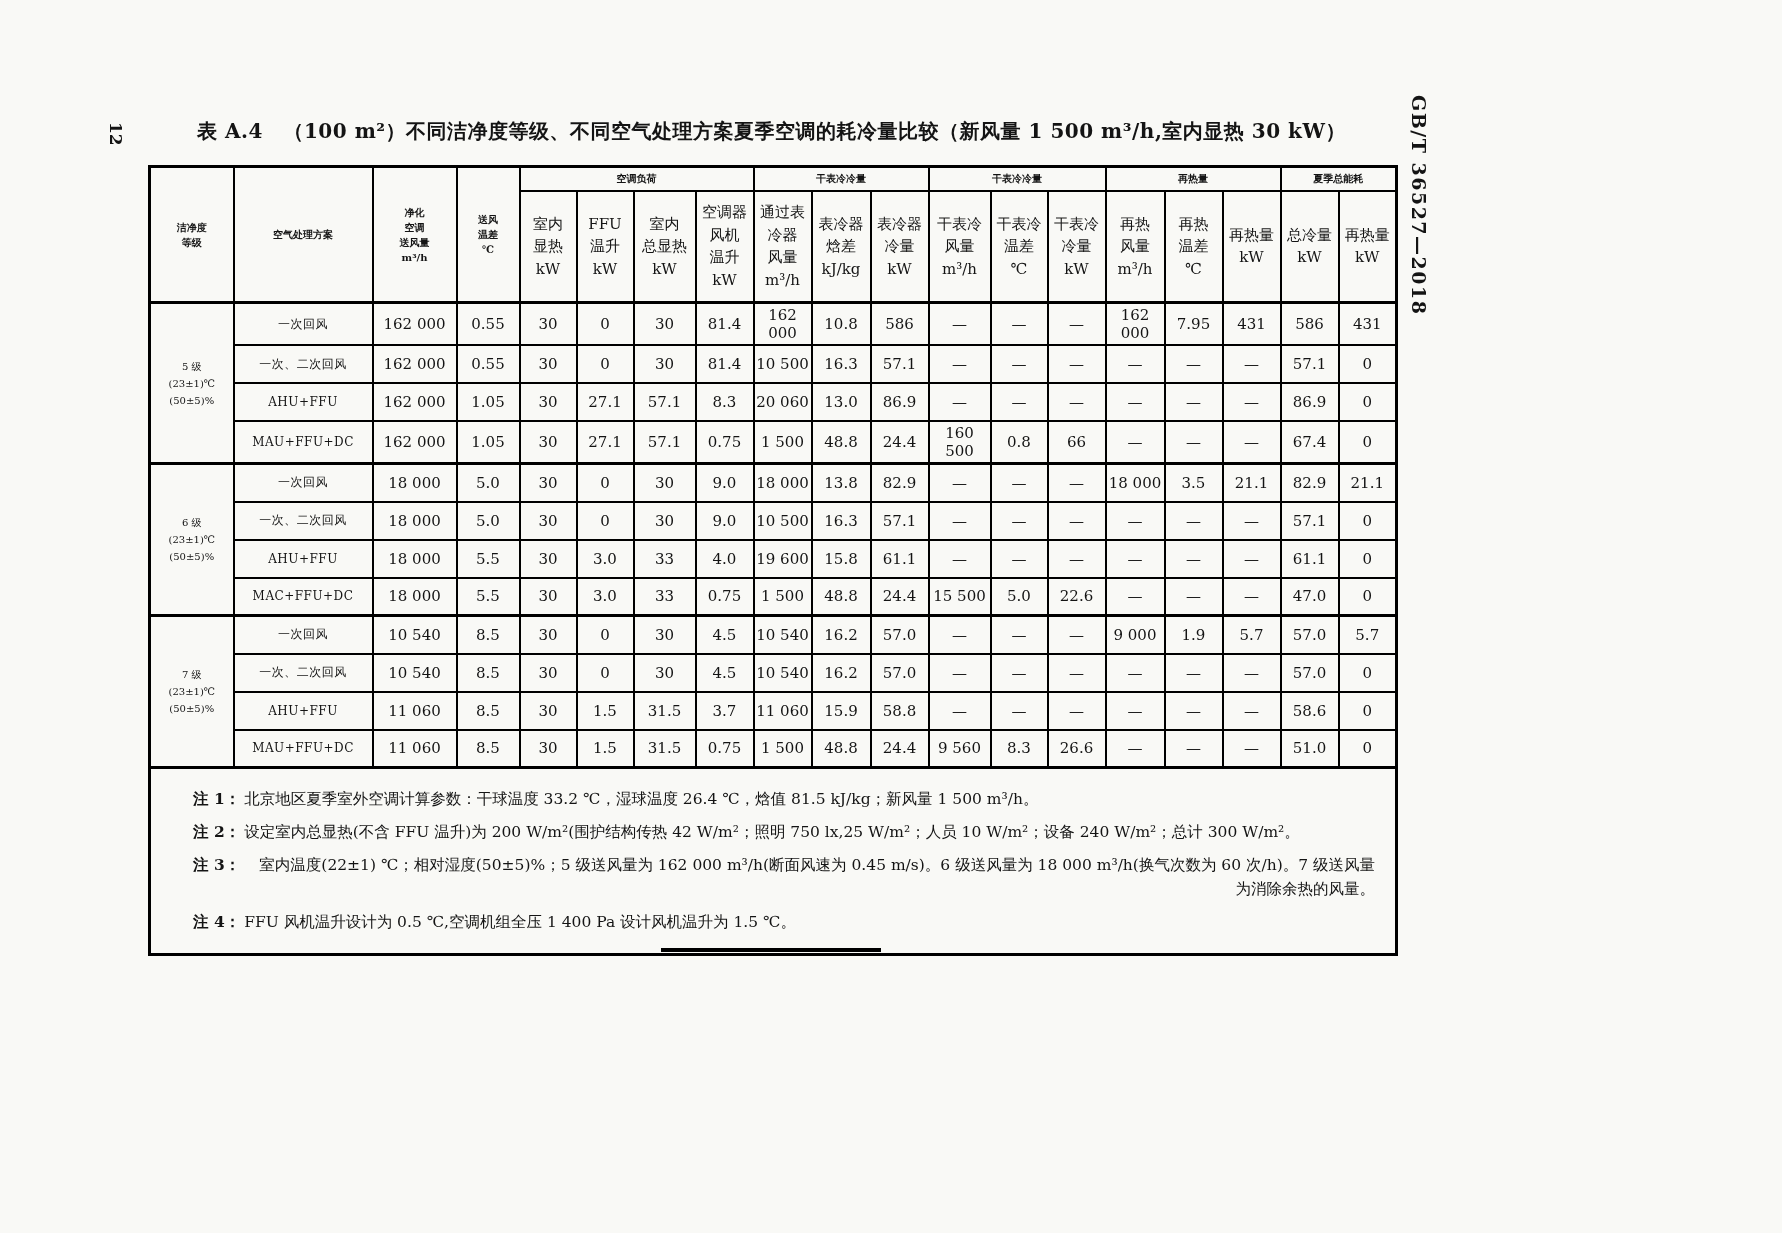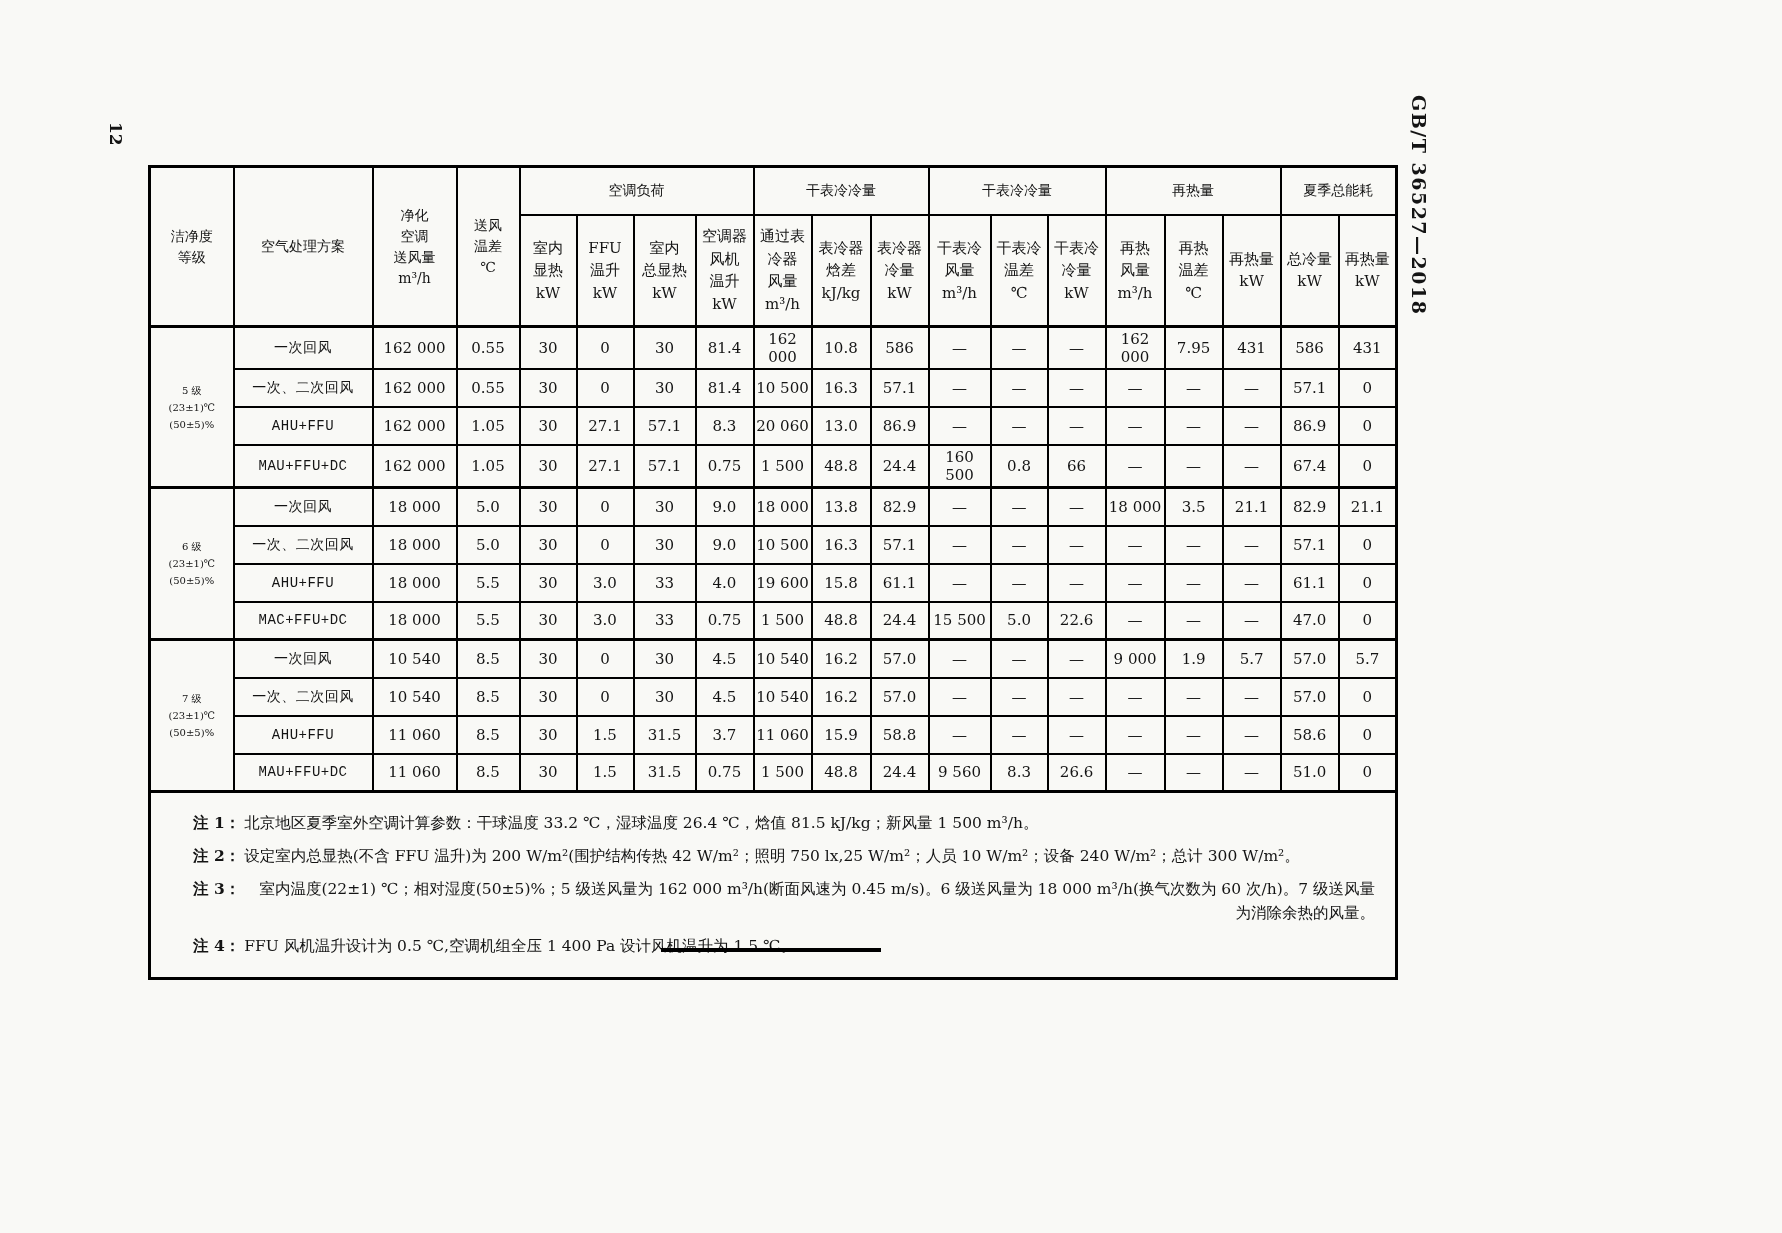--- a/index.html
+++ b/index.html
@@ -54,28 +54,28 @@
   }
   table.main th, table.main td {
     border: 2px solid #000;
     text-align: center;
     vertical-align: middle;
     padding: 2px 1px;
     font-weight: normal;
     overflow: hidden;
   }
   .pre { white-space: pre-line; line-height: 1.5; }
-  thead tr.grp-row th { height: 48px; font-size: 14px; }
+  thead tr.grp-row th { height: 24px; font-size: 10px; font-weight: bold; }
   thead tr.leaf-row th { height: 112px; }
   thead th { border-bottom-width: 3px; }
   thead tr.grp-row th.grp { border-bottom-width: 2px; }
   tbody td { height: 38px; }
   tbody tr.group-start td { border-top: 3px solid #000; }
   td.class-cell { white-space: pre-line; line-height: 1.7; font-size: 10px; }
-  td.scheme-cell { font-size: 14px; letter-spacing: 0.5px; font-family: Liberation Mono, monospace; }
+  td.scheme-cell { font-size: 12px; letter-spacing: 0.5px; }
   tr.notes-row td {
     border-top: 3px solid #000;
     height: 160px;
     text-align: right;
     vertical-align: top;
     padding: 18px 20px 10px 42px;
   }
   .note {
     display: flex;
     align-items: flex-start;
@@ -94,20 +94,21 @@
   }
 </style>
 </head>
 <body>
 
 <div class="page">
 
   <div class="page-number">12</div>
   <div class="standard-code">GB/T 36527—2018</div>
 
+  <div class="doc-title">表 A.4　（100 m²）不同洁净度等级、不同空气处理方案夏季空调的耗冷量比较（新风量 1 500 m³/h,室内显热 30 kW）</div>
 
   <table class="main">
     <colgroup>
       <col style="width:84px">
         <col style="width:139px">
         <col style="width:84px">
         <col style="width:63px">
       <col style="width:57px">
         <col style="width:57px">
         <col style="width:62px">

